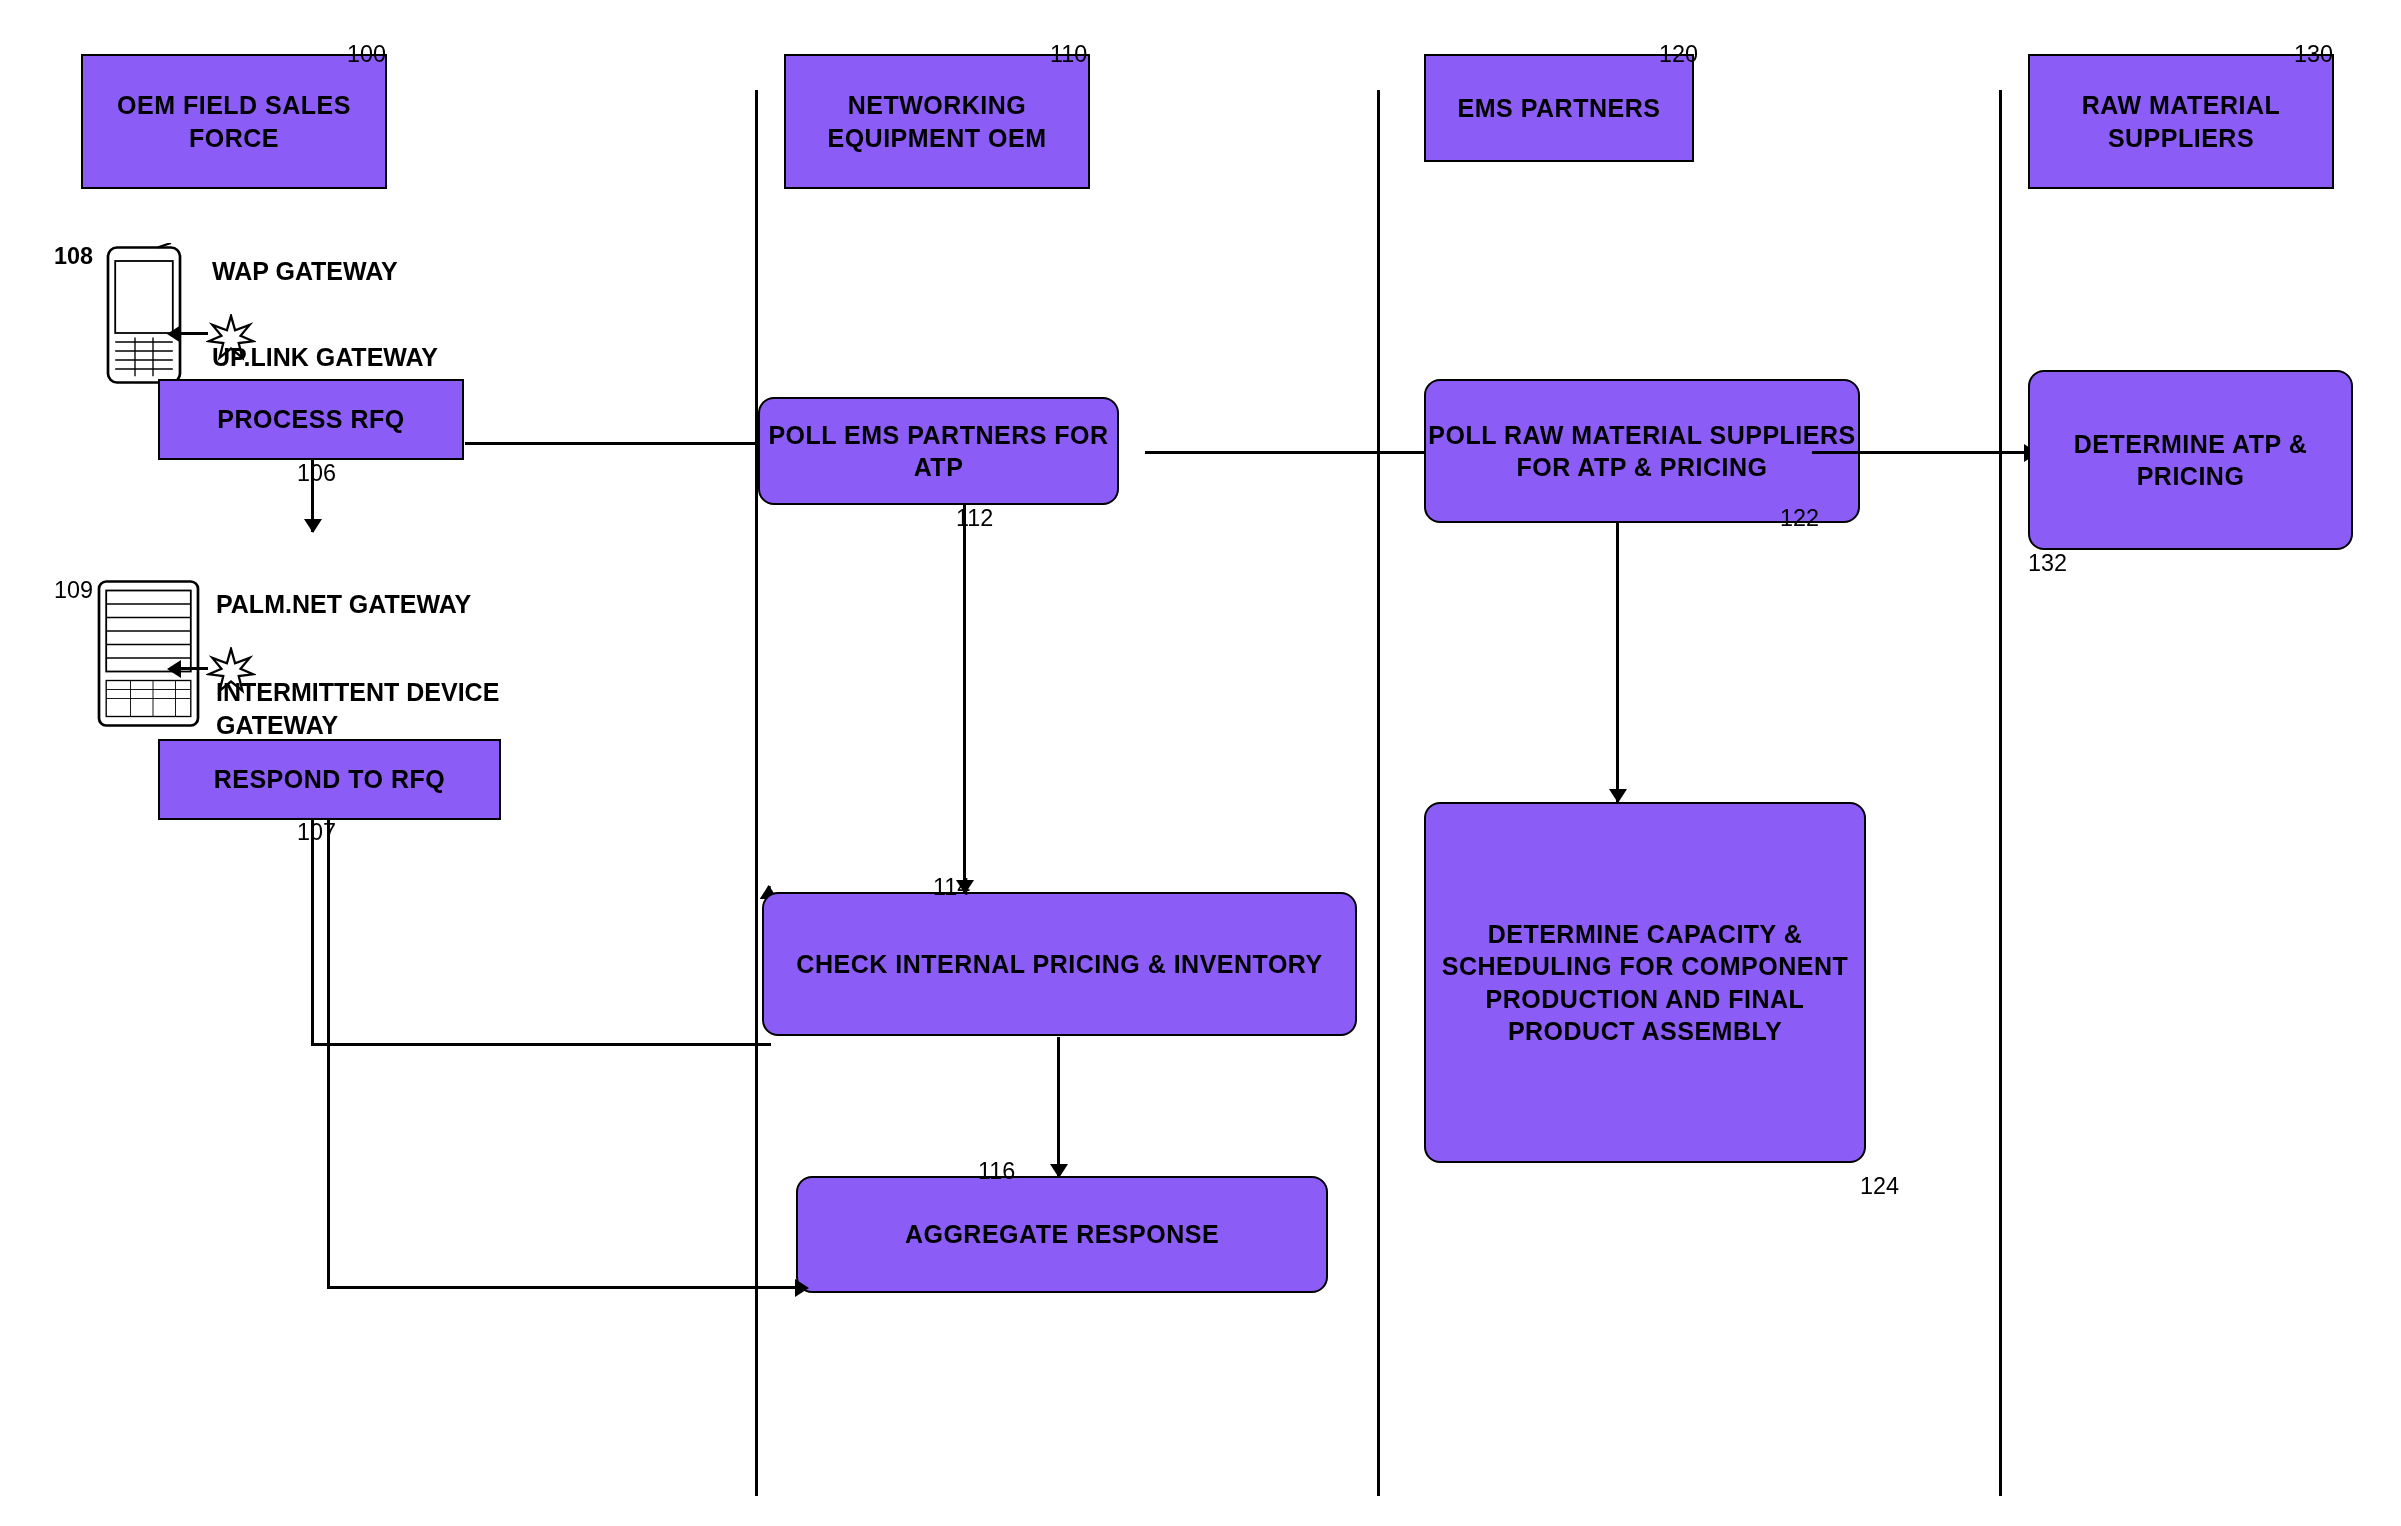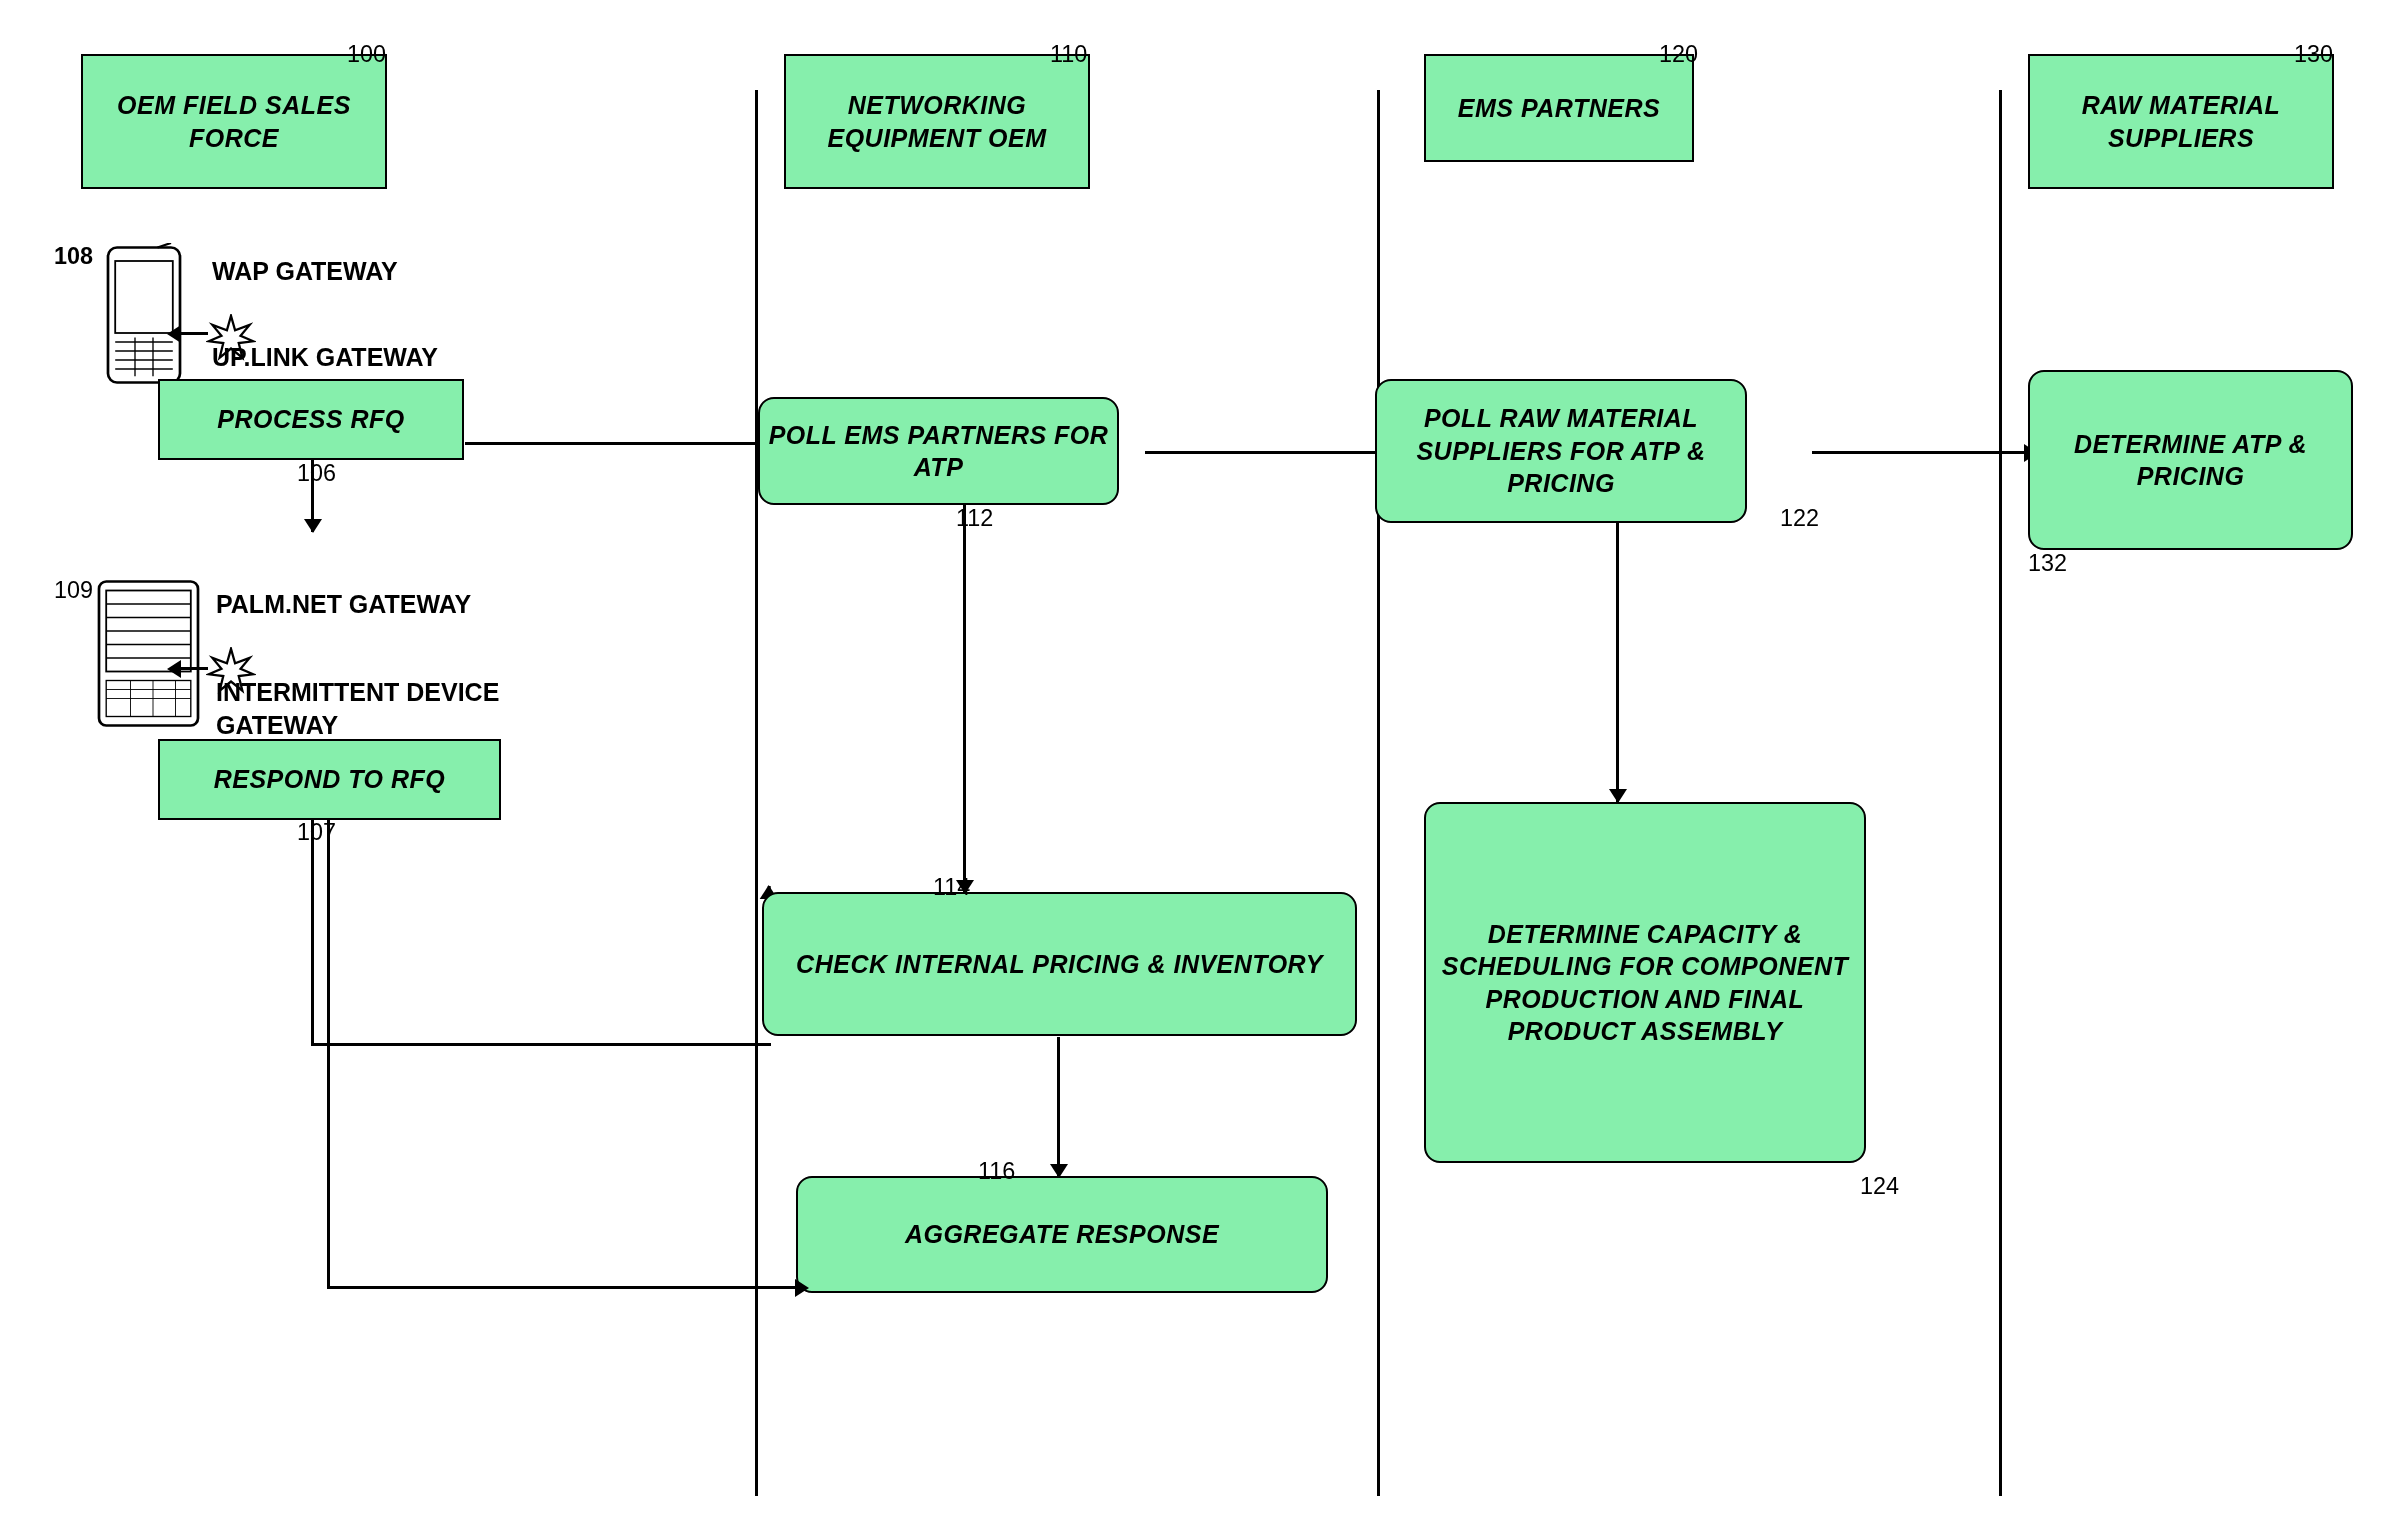--- a/index.html
+++ b/index.html
@@ -13,30 +13,29 @@
     }
     .diagram {
       position: relative;
       width: 2401px;
       height: 1526px;
     }
     
     .box {
       position: absolute;
       border: 2.7px solid #000;
-      background: #86efac;
+      background: #8b5cf6;
       display: flex;
       align-items: center;
       justify-content: center;
       text-align: center;
       font-size: 25px;
       font-weight: bold;
       letter-spacing: 0.5px;
       line-height: 1.3;
-      font-style: italic;
     }
     .box-rounded {
       border-radius: 16px;
     }
     
     .ref {
       position: absolute;
       font-size: 23.4px;
       font-weight: normal;
     }
@@ -260,21 +259,21 @@
 
   <div class="line-seg" style="left:327px; top:820px; width:2.7px; height:469px;"></div>
 
   <div class="line-seg" style="left:327px; top:1286px; width:471px; height:2.7px;"></div>
 
   <div style="position:absolute; left:795px; top:1279px; width:0; height:0;
               border-left:14.4px solid #000; border-top:9px solid transparent; border-bottom:9px solid transparent;"></div>
 
   <div class="arrow-right" style="left:1145px; top:451px; width:297px;"></div>
 
-  <div class="box box-rounded" style="left:1375px; top:379px; width:372px; height:144px;">
+  <div class="box box-rounded" style="left:1424px; top:379px; width:436px; height:144px;">
     <span>POLL RAW MATERIAL
 SUPPLIERS FOR
 ATP &amp; PRICING</span>
   </div>
   <span class="ref" style="left:1780px; top:505px;">122</span>
 
   <div class="arrow-down" style="left:1616px; top:523px; height:279px;"></div>
 
   <div class="box box-rounded" style="left:1424px; top:802px; width:442px; height:361px;">
     <span>DETERMINE

